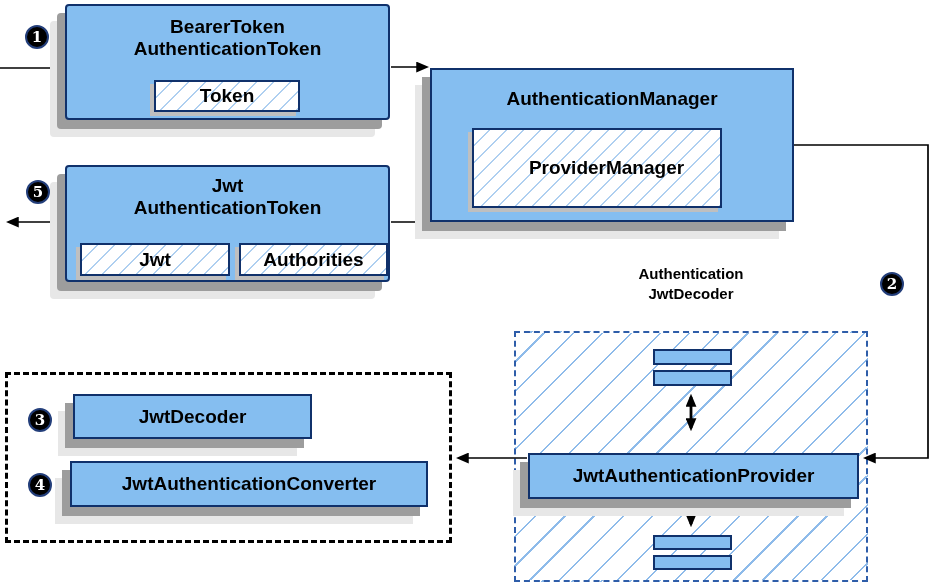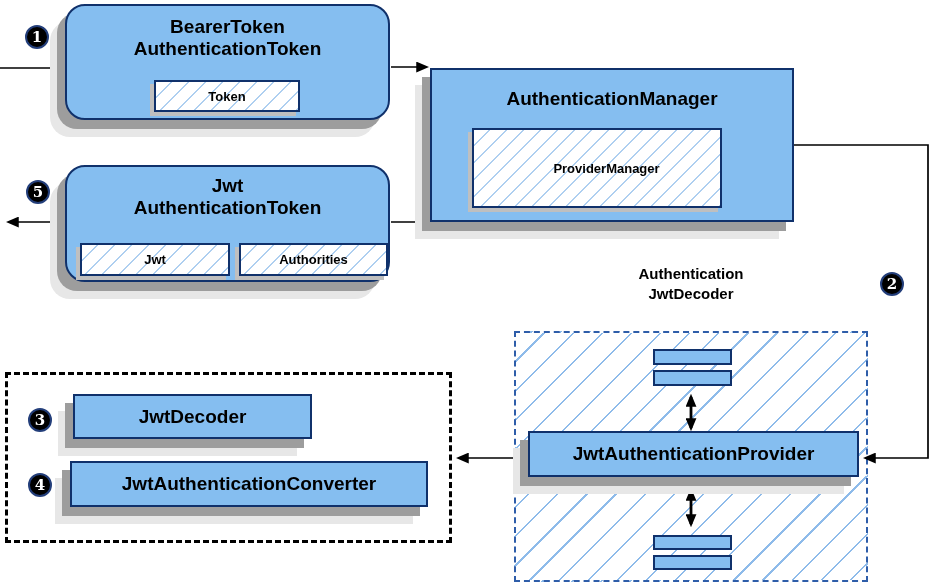--- a/index.html
+++ b/index.html
@@ -8,31 +8,31 @@
     font-family:"Liberation Sans",sans-serif;font-weight:bold;color:#000;
   }
   .arrows{position:absolute;left:0;top:0;width:932px;height:584px;z-index:2;pointer-events:none;}
   .flow{stroke:#000;stroke-width:1.7;fill:none;}
   .flow.thick{stroke-width:2.8;}
 
   .node{
     position:absolute;box-sizing:border-box;z-index:3;
     background:#85BEF0;border:2px solid #10316B;
   }
-  .rounded{border-radius:20px;}
+  .rounded{border-radius:4px;}
   .shadow{box-shadow:-8px 9px 0 #9d9d9d,-15px 17px 0 #e7e7e7;}
   .title{position:absolute;left:0;right:0;text-align:center;font-size:19px;line-height:1.18;}
   .center-label{display:flex;align-items:center;justify-content:center;font-size:19px;}
 
   .field{
     position:absolute;box-sizing:border-box;z-index:4;
     background-color:#fff;
     background-image:repeating-linear-gradient(135deg,rgba(0,0,0,0) 0,rgba(0,0,0,0) 10.4px,#AECFF0 10.4px,#AECFF0 12px);
     border:2px solid #10316B;
-    display:flex;align-items:center;justify-content:center;font-size:13px;
+    display:flex;align-items:center;justify-content:center;font-size:19px;
     box-shadow:-4px 4px 0 #bfbfbf;
   }
 
   .dashed-black{position:absolute;box-sizing:border-box;border:3px dashed #000;z-index:1;}
 
   .providers-box{
     position:absolute;box-sizing:border-box;z-index:1;
     border:2px dashed #2E5DA9;
     background-color:#fff;
     background-image:repeating-linear-gradient(135deg,rgba(0,0,0,0) 0,rgba(0,0,0,0) 19px,#8EBBEA 19px,#8EBBEA 20.6px);
@@ -115,21 +115,21 @@
   <div class="providers-heading" style="left:514px;top:264px;width:354px;">
     <span>Authentication</span><br>
     <span>JwtDecoder</span>
   </div>
 
   <div class="providers-box" style="left:514px;top:331px;width:354px;height:251px;"></div>
 
   <div class="bar" style="left:653px;top:349px;width:79px;height:16px;"></div>
   <div class="bar" style="left:653px;top:370px;width:79px;height:16px;"></div>
 
-  <div class="node shadow center-label" style="left:528px;top:431px;width:331px;height:46px;">
+  <div class="node shadow center-label" style="left:528px;top:453px;width:331px;height:46px;">
     <span>JwtAuthenticationProvider</span>
   </div>
 
   <div class="bar" style="left:653px;top:535px;width:79px;height:15px;"></div>
   <div class="bar" style="left:653px;top:555px;width:79px;height:15px;"></div>
 
   <div class="badge" style="left:25px;top:25px;">
     <span>1</span>
   </div>
   <div class="badge" style="left:880px;top:272px;">

